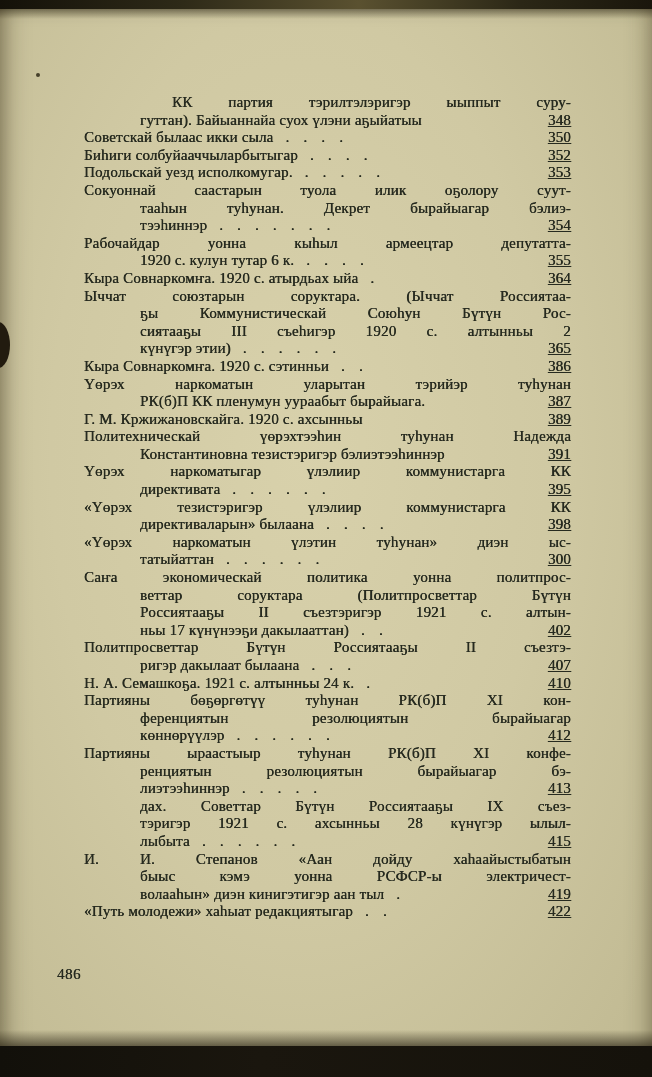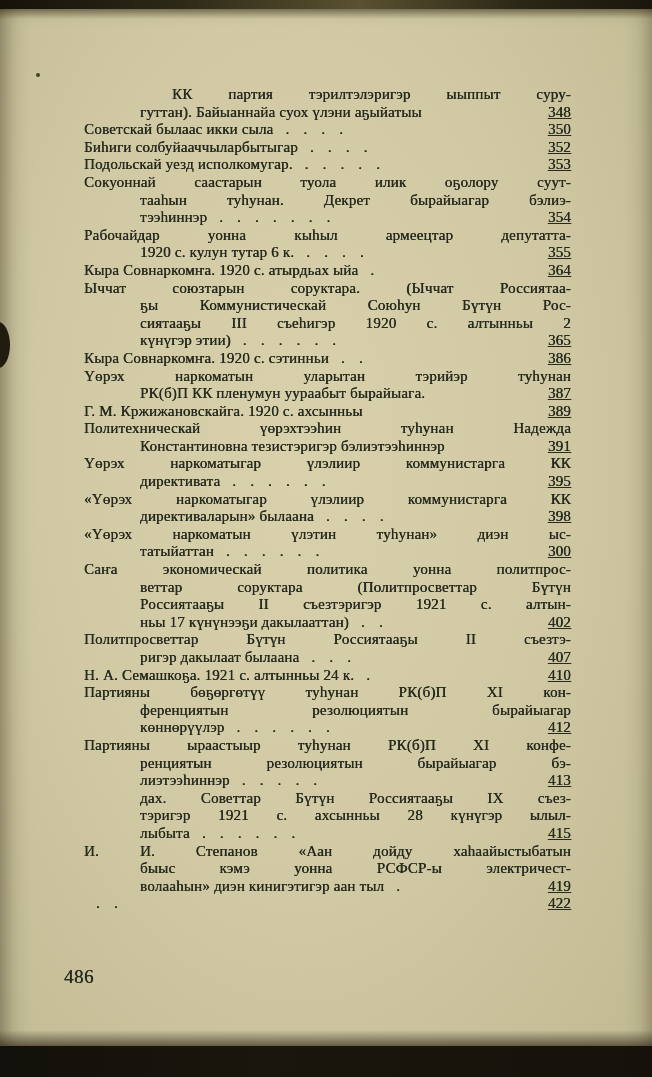--- a/index.html
+++ b/index.html
@@ -48,37 +48,36 @@
     color: #262a1f;
     font-size: 15px;
     line-height: 17.6px;
     letter-spacing: 0.2px;
     text-shadow: 0.3px 0 0 currentColor;
   }
   .line { min-height: 17.6px; }
   .line.j { text-align: justify; text-align-last: justify; }
   .indent-0 { padding-left: 0; }
   .indent-1 { padding-left: 56px; }
-  .indent-2 { padding-left: 88px; }
+  .indent-2 { padding-left: 88px; margin-top: 8px; }
   .line-last { display: flex; align-items: baseline; justify-content: space-between; }
   .line-text { flex: 0 1 auto; }
   .dot-leader {
     flex: 1 1 auto;
     overflow: hidden;
     white-space: nowrap;
     padding: 0 6px 0 12px;
     word-spacing: 10px;
   }
   .page-num { flex: 0 0 auto; min-width: 26px; text-align: right; text-decoration: underline; }
   .footer-page {
     position: absolute; left: 57px; top: 966px;
-    color: #262a1f; font-size: 19px;
+    color: #262a1f; font-size: 15px;
     letter-spacing: 0.5px;
     text-shadow: 0.3px 0 0 currentColor;
-    margin-left: 7px;
   }
 </style>
 </head>
 <body>
 
 <div class="paper"></div>
 <div class="edge-top"></div>
 <div class="edge-top-fade"></div>
 <div class="blemish-left"></div>
 <div class="speck"></div>
@@ -179,21 +178,21 @@
     </div>
     <div class="toc-entry">
       <div class="line j indent-0">Үөрэх наркоматыгар үлэлиир коммунистарга КК</div>
       <div class="line line-last indent-1">
         <span class="line-text">директивата</span>
         <span class="dot-leader">. . . . . .</span>
         <span class="page-num">395</span>
       </div>
     </div>
     <div class="toc-entry">
-      <div class="line j indent-0">«Үөрэх наркоматыгар үлэлиир коммунистарга КК</div>
+      <div class="line j indent-0">«Үөрэх тезистэригэр үлэлиир коммунистарга КК</div>
       <div class="line line-last indent-1">
         <span class="line-text">директиваларын» былаана</span>
         <span class="dot-leader">. . . .</span>
         <span class="page-num">398</span>
       </div>
     </div>
     <div class="toc-entry">
       <div class="line j indent-0">«Үөрэх наркоматын үлэтин туһунан» диэн ыс-</div>
       <div class="line line-last indent-1">
         <span class="line-text">татыйаттан</span>
@@ -257,20 +256,21 @@
       <div class="line j indent-0">И. И. Степанов «Аан дойду хаһаайыстыбатын</div>
       <div class="line j indent-1">быыс кэмэ уонна РСФСР-ы электричест-</div>
       <div class="line line-last indent-1">
         <span class="line-text">волааһын» диэн кинигэтигэр аан тыл</span>
         <span class="dot-leader">.</span>
         <span class="page-num">419</span>
       </div>
     </div>
     <div class="toc-entry">
       <div class="line line-last indent-0">
+        <span class="line-text">«Путь молодежи» хаһыат редакциятыгар</span>
         <span class="dot-leader">. .</span>
         <span class="page-num">422</span>
       </div>
     </div>
   </div>
 
 <div class="footer-page">486</div>
 
 <div class="edge-bottom-fade"></div>
 <div class="edge-bottom"></div>

